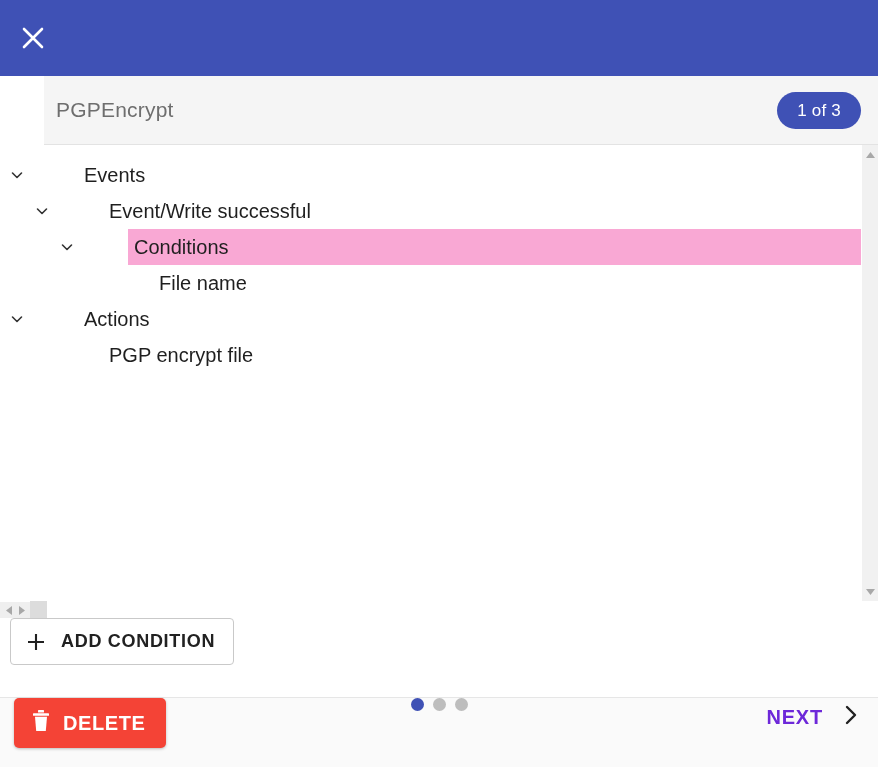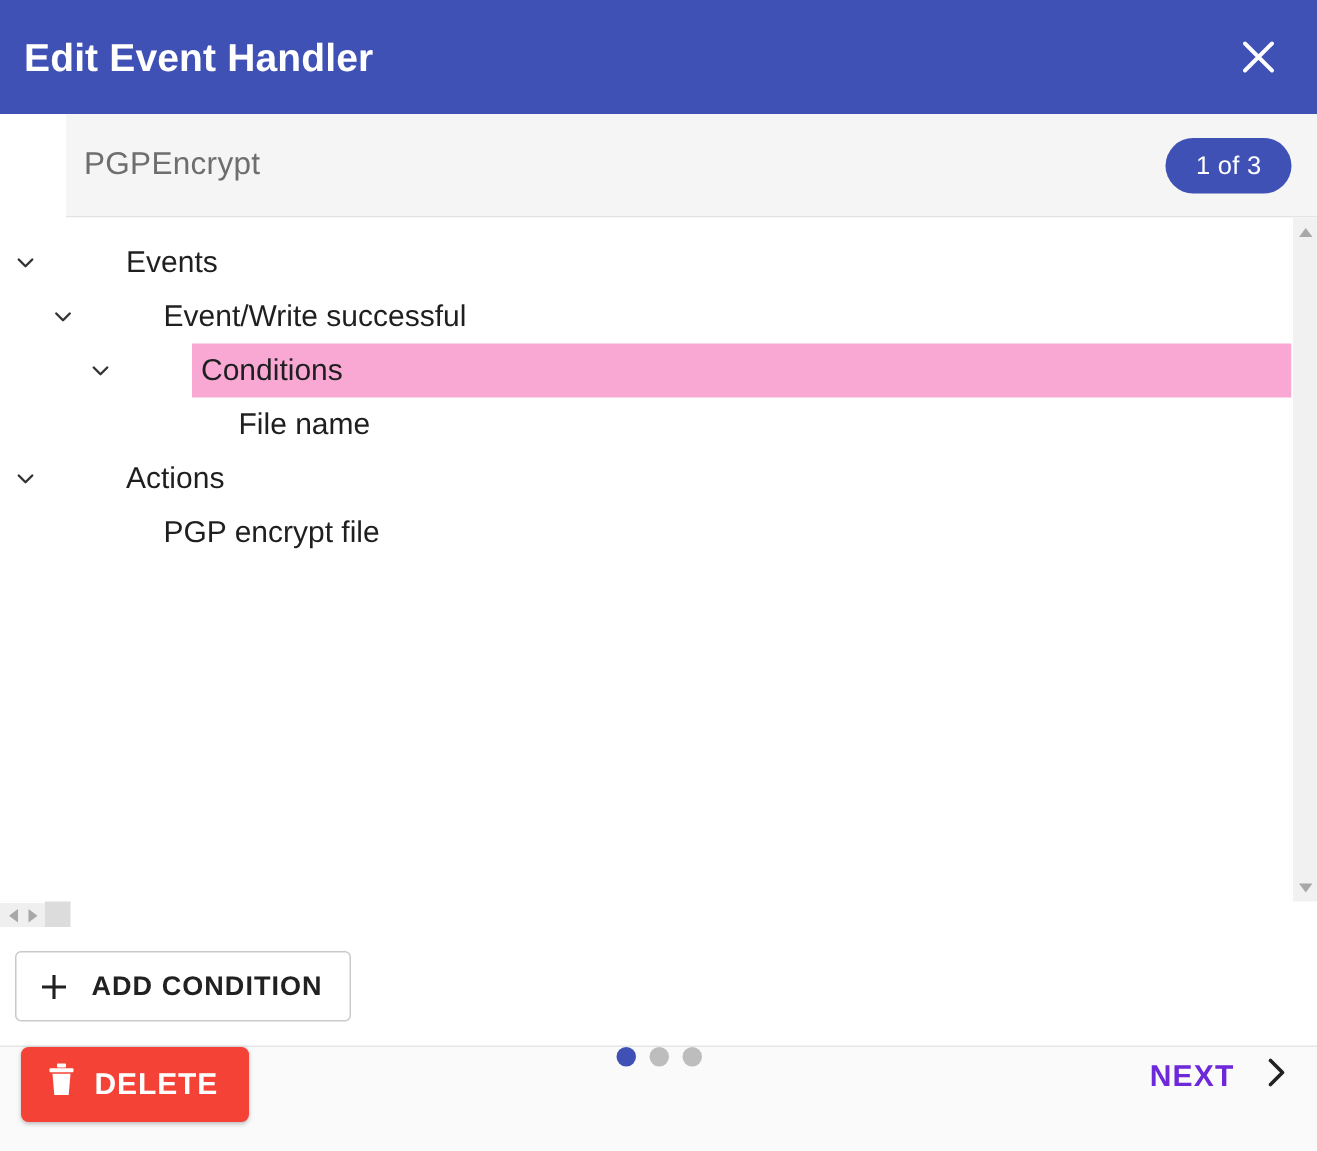--- a/index.html
+++ b/index.html
@@ -182,21 +182,21 @@
     display: flex;
     width: 100%;
   }
 
   
   .action-bar {
     height: 80px;
     min-height: 80px;
     background: #ffffff;
     display: flex;
-    align-items: center;
+    align-items: flex-start;
     padding: 0 10px;
     border-bottom: 1px solid #e6e6e6;
   }
   .add-btn {
     height: 47px;
     display: inline-flex;
     align-items: center;
     gap: 14px;
     background: #ffffff;
     border: 1px solid #c9c9c9;
@@ -276,21 +276,20 @@
     padding: 6px 4px;
     font-family: "Liberation Sans", sans-serif;
   }
 </style>
 </head>
 <body>
 
 <div id="dialog">
 
   <div class="titlebar">
-    <div class="titlebar-title">Edit Event Handler</div>
     <button class="close-btn">
       <span>
         <svg width="26" height="26" viewBox="0 0 26 26" aria-hidden="true">
           <path d="M4 4 L22 22 M22 4 L4 22" stroke="#ffffff" stroke-width="2.6" stroke-linecap="round" fill="none"></path>
         </svg>
       </span>
     </button>
   </div>
 
   <div class="subheader">

